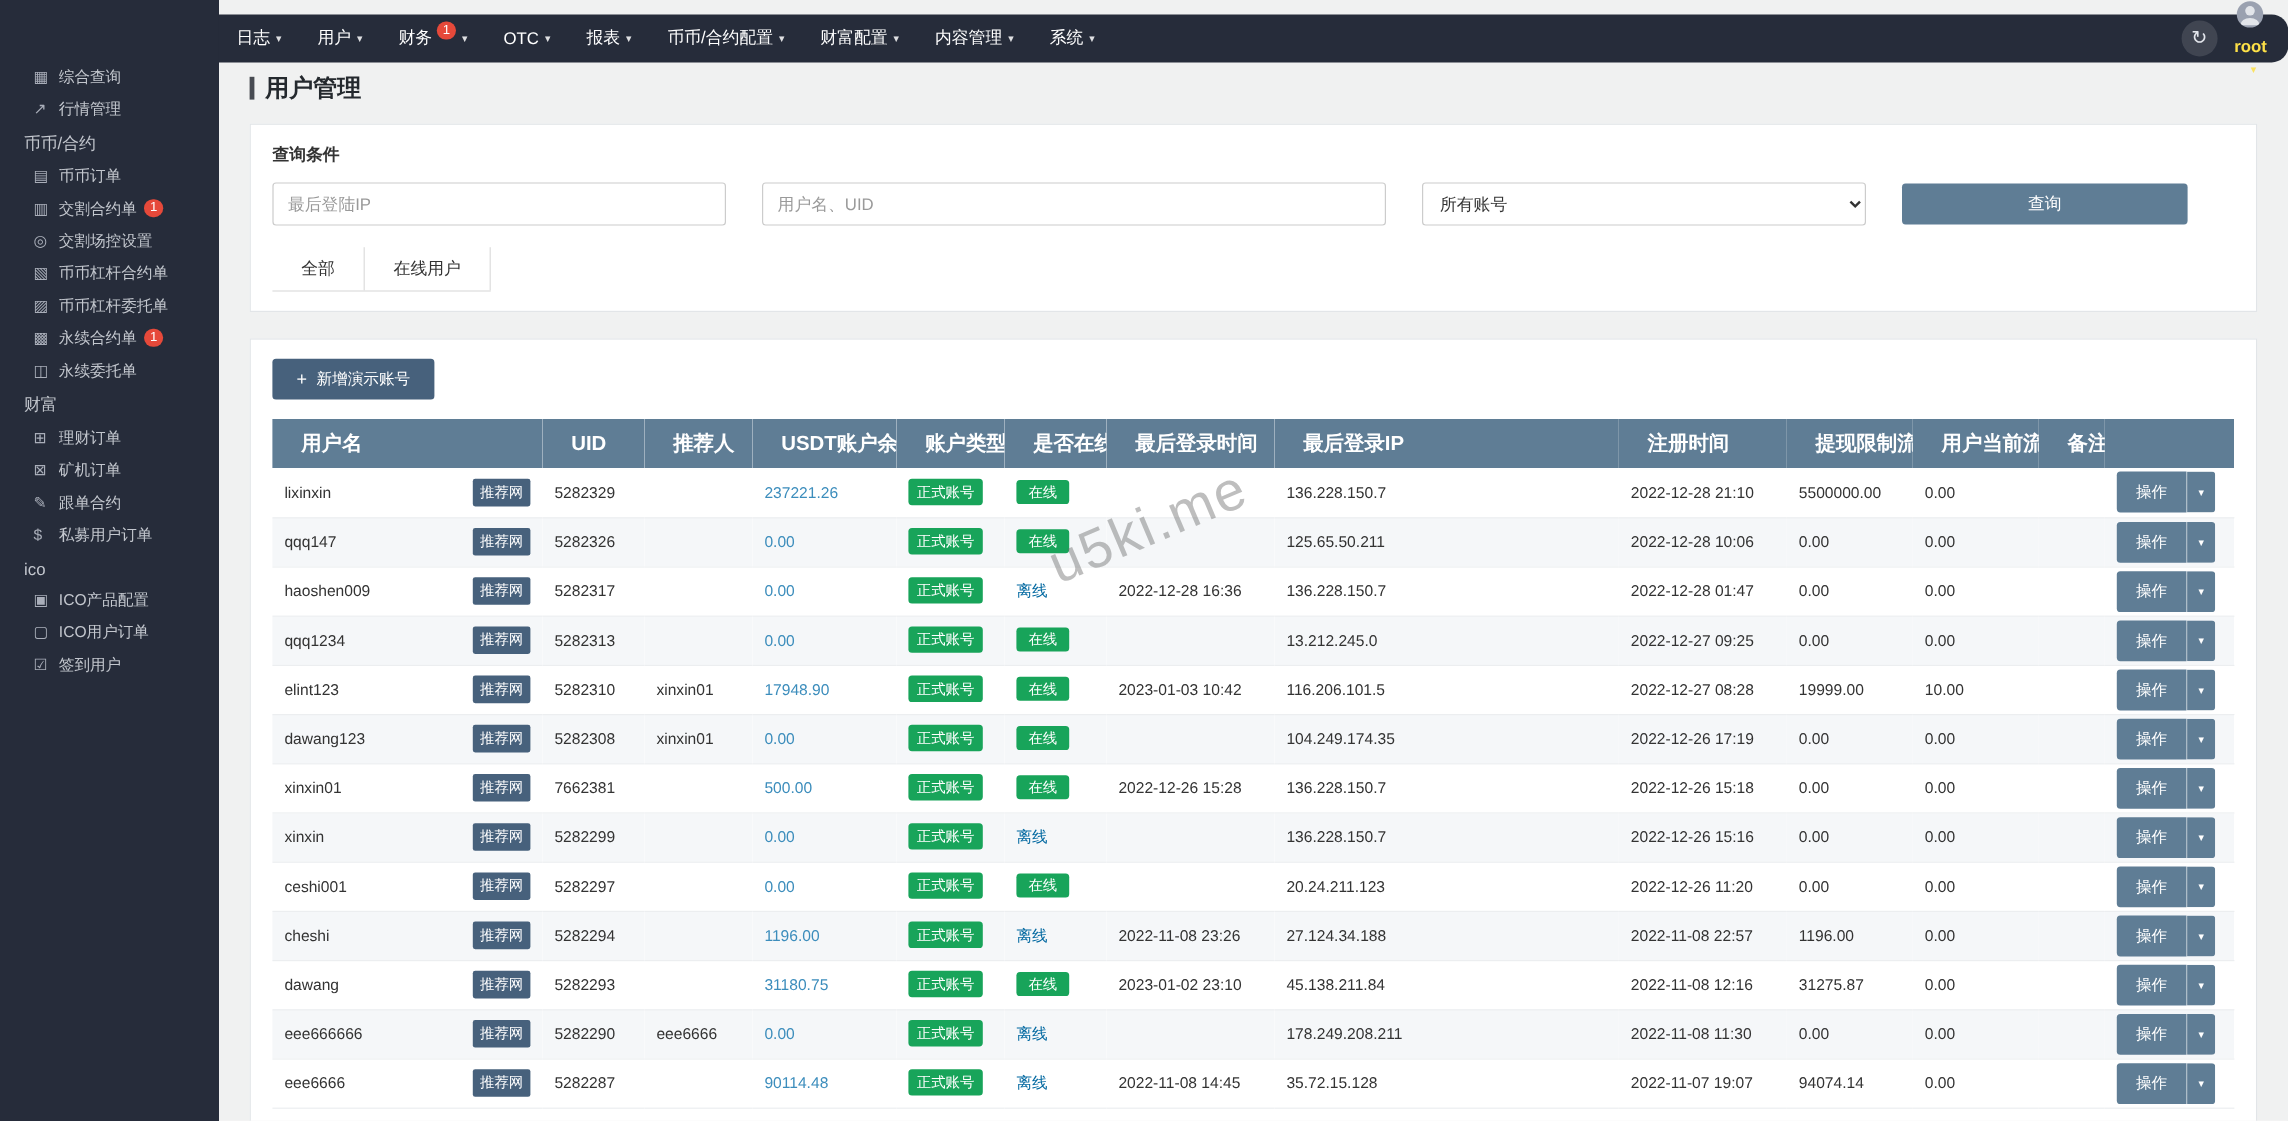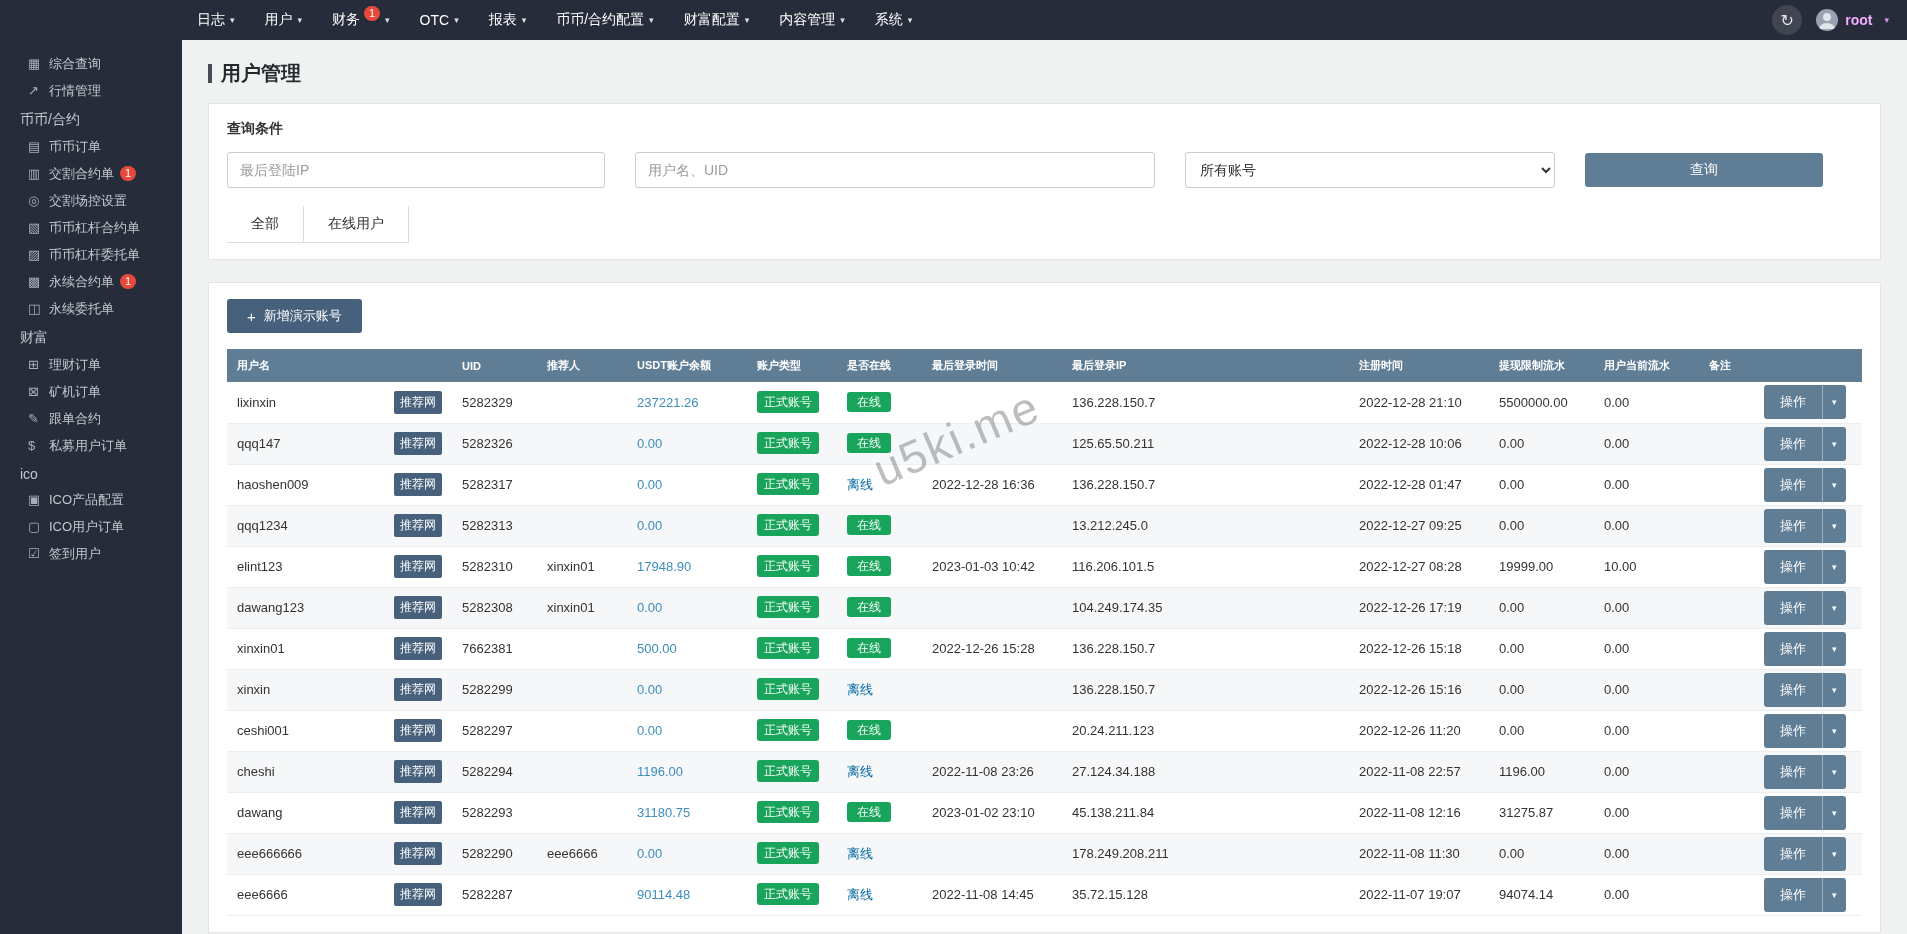--- a/index.html
+++ b/index.html
@@ -12,28 +12,28 @@
   }
   *{box-sizing:border-box;margin:0;padding:0;}
   html,body{width:1907px;height:934px;}
   body{
     overflow:hidden;
     background:#f0f1f1;
     font-family:"Liberation Sans","DejaVu Sans",sans-serif;
     font-size:14px;color:#333;
   }
   
-  .topnav{position:fixed;top:0;left:0;width:100%;height:40px;background:var(--c-topbar);display:flex;align-items:center;z-index:20;}
+  .topnav{position:fixed;top:12px;left:0;width:100%;height:40px;background:var(--c-topbar);display:flex;align-items:center;z-index:20;border-radius:14px;}
   .topnav-menu{display:flex;margin-left:182px;}
   .nav-item{display:flex;align-items:center;padding:0 15px;height:40px;color:#fff;font-size:14px;cursor:pointer;white-space:nowrap;}
   .nav-caret{font-size:9px;margin-left:5px;opacity:.85;}
   .nav-badge{background:var(--c-red);color:#fff;border-radius:9px;font-size:11px;line-height:15px;min-width:16px;text-align:center;padding:0 4px;margin-left:4px;transform:translateY(-7px);}
   .topnav-right{margin-left:auto;display:flex;align-items:center;padding-right:18px;gap:14px;}
   .nav-circle-btn{width:30px;height:30px;border-radius:50%;background:rgba(255,255,255,.12);color:#e3e6ec;display:flex;align-items:center;justify-content:center;font-size:16px;cursor:pointer;}
-  .nav-user{display:flex;align-items:center;gap:7px;color:#f0abfc;font-size:14px;font-weight:bold;cursor:pointer;}
+  .nav-user{display:flex;align-items:center;gap:7px;color:#fde047;font-size:14px;font-weight:bold;cursor:pointer;flex-direction:column;}
   .avatar{width:22px;height:22px;border-radius:50%;background:#9aa1b0;display:inline-flex;align-items:center;justify-content:center;overflow:hidden;}
   
   .sidebar{position:fixed;left:0;top:0;width:182px;height:100%;background:var(--c-topbar);z-index:30;padding-top:50px;}
   .side-item{display:flex;align-items:center;height:27px;padding:0 8px 0 28px;color:#c3c7ce;font-size:13px;cursor:pointer;white-space:nowrap;}
   .side-icon{width:21px;flex:0 0 21px;font-size:13px;color:#a9aeb9;}
   .side-label{overflow:hidden;}
   .side-badge{background:var(--c-red);color:#fff;border-radius:9px;font-size:11px;line-height:15px;min-width:16px;text-align:center;padding:0 4px;margin-left:6px;}
   .side-section{padding:7px 8px 4px 20px;color:#c3c7ce;font-size:14px;white-space:nowrap;}
   
   .main{margin-left:182px;padding:54px 26px 0;position:relative;}
@@ -49,21 +49,21 @@
   .q-input.w2{width:378px;}
   .q-select{height:36px;width:370px;border:1px solid #ccc;border-radius:3px;padding:0 10px;font-size:14px;color:#333;background:#fff;}
   .btn-search{width:238px;height:34px;background:var(--c-table-header);border:none;border-radius:3px;color:#fff;font-size:14px;cursor:pointer;}
   .tabs{display:flex;margin-top:18px;border-bottom:1px solid #ddd;width:max-content;}
   .tab{padding:9px 24px;font-size:14px;color:#333;border-right:1px solid #ddd;cursor:pointer;white-space:nowrap;}
   
   .panel.results{margin-top:22px;position:relative;}
   .btn-add{display:inline-flex;align-items:center;gap:8px;background:var(--c-dark-button);color:#fff;border:none;border-radius:3px;padding:8px 20px;font-size:13px;margin-bottom:16px;cursor:pointer;}
   .plus{font-size:15px;line-height:1;}
   .users-table{width:100%;border-collapse:collapse;table-layout:fixed;font-size:13px;}
-  .users-table th{background:var(--c-table-header);color:#fff;font-weight:bold;text-align:left;padding:9px 10px;font-size:11px;white-space:nowrap;overflow:hidden;}
+  .users-table th{background:var(--c-table-header);color:#fff;font-weight:bold;text-align:left;padding:9px 24px;font-size:17px;white-space:nowrap;overflow:hidden;}
   .users-table td{padding:0 10px;height:41px;border-bottom:1px solid #eceef0;white-space:nowrap;overflow:hidden;vertical-align:middle;color:#333;}
   .users-table tbody tr:nth-child(even){background:#f5f7f9;}
   .user-wrap{display:flex;align-items:center;justify-content:space-between;gap:6px;}
   .uname{overflow:hidden;text-overflow:ellipsis;}
   .badge-ref{background:var(--c-dark-button);color:#fff;font-size:12px;padding:3px 6px;border-radius:2px;flex:0 0 auto;cursor:pointer;}
   .balance-link{color:var(--c-link);cursor:pointer;text-decoration:none;}
   .badge-green{background:var(--c-green);color:#fff;font-size:12px;padding:4px 7px;border-radius:3px;}
   .badge-online{background:var(--c-green);color:#fff;font-size:12px;padding:3px 10px;border-radius:3px;}
   .offline-text{color:#0369a1;}
   .action-group{display:inline-flex;}

